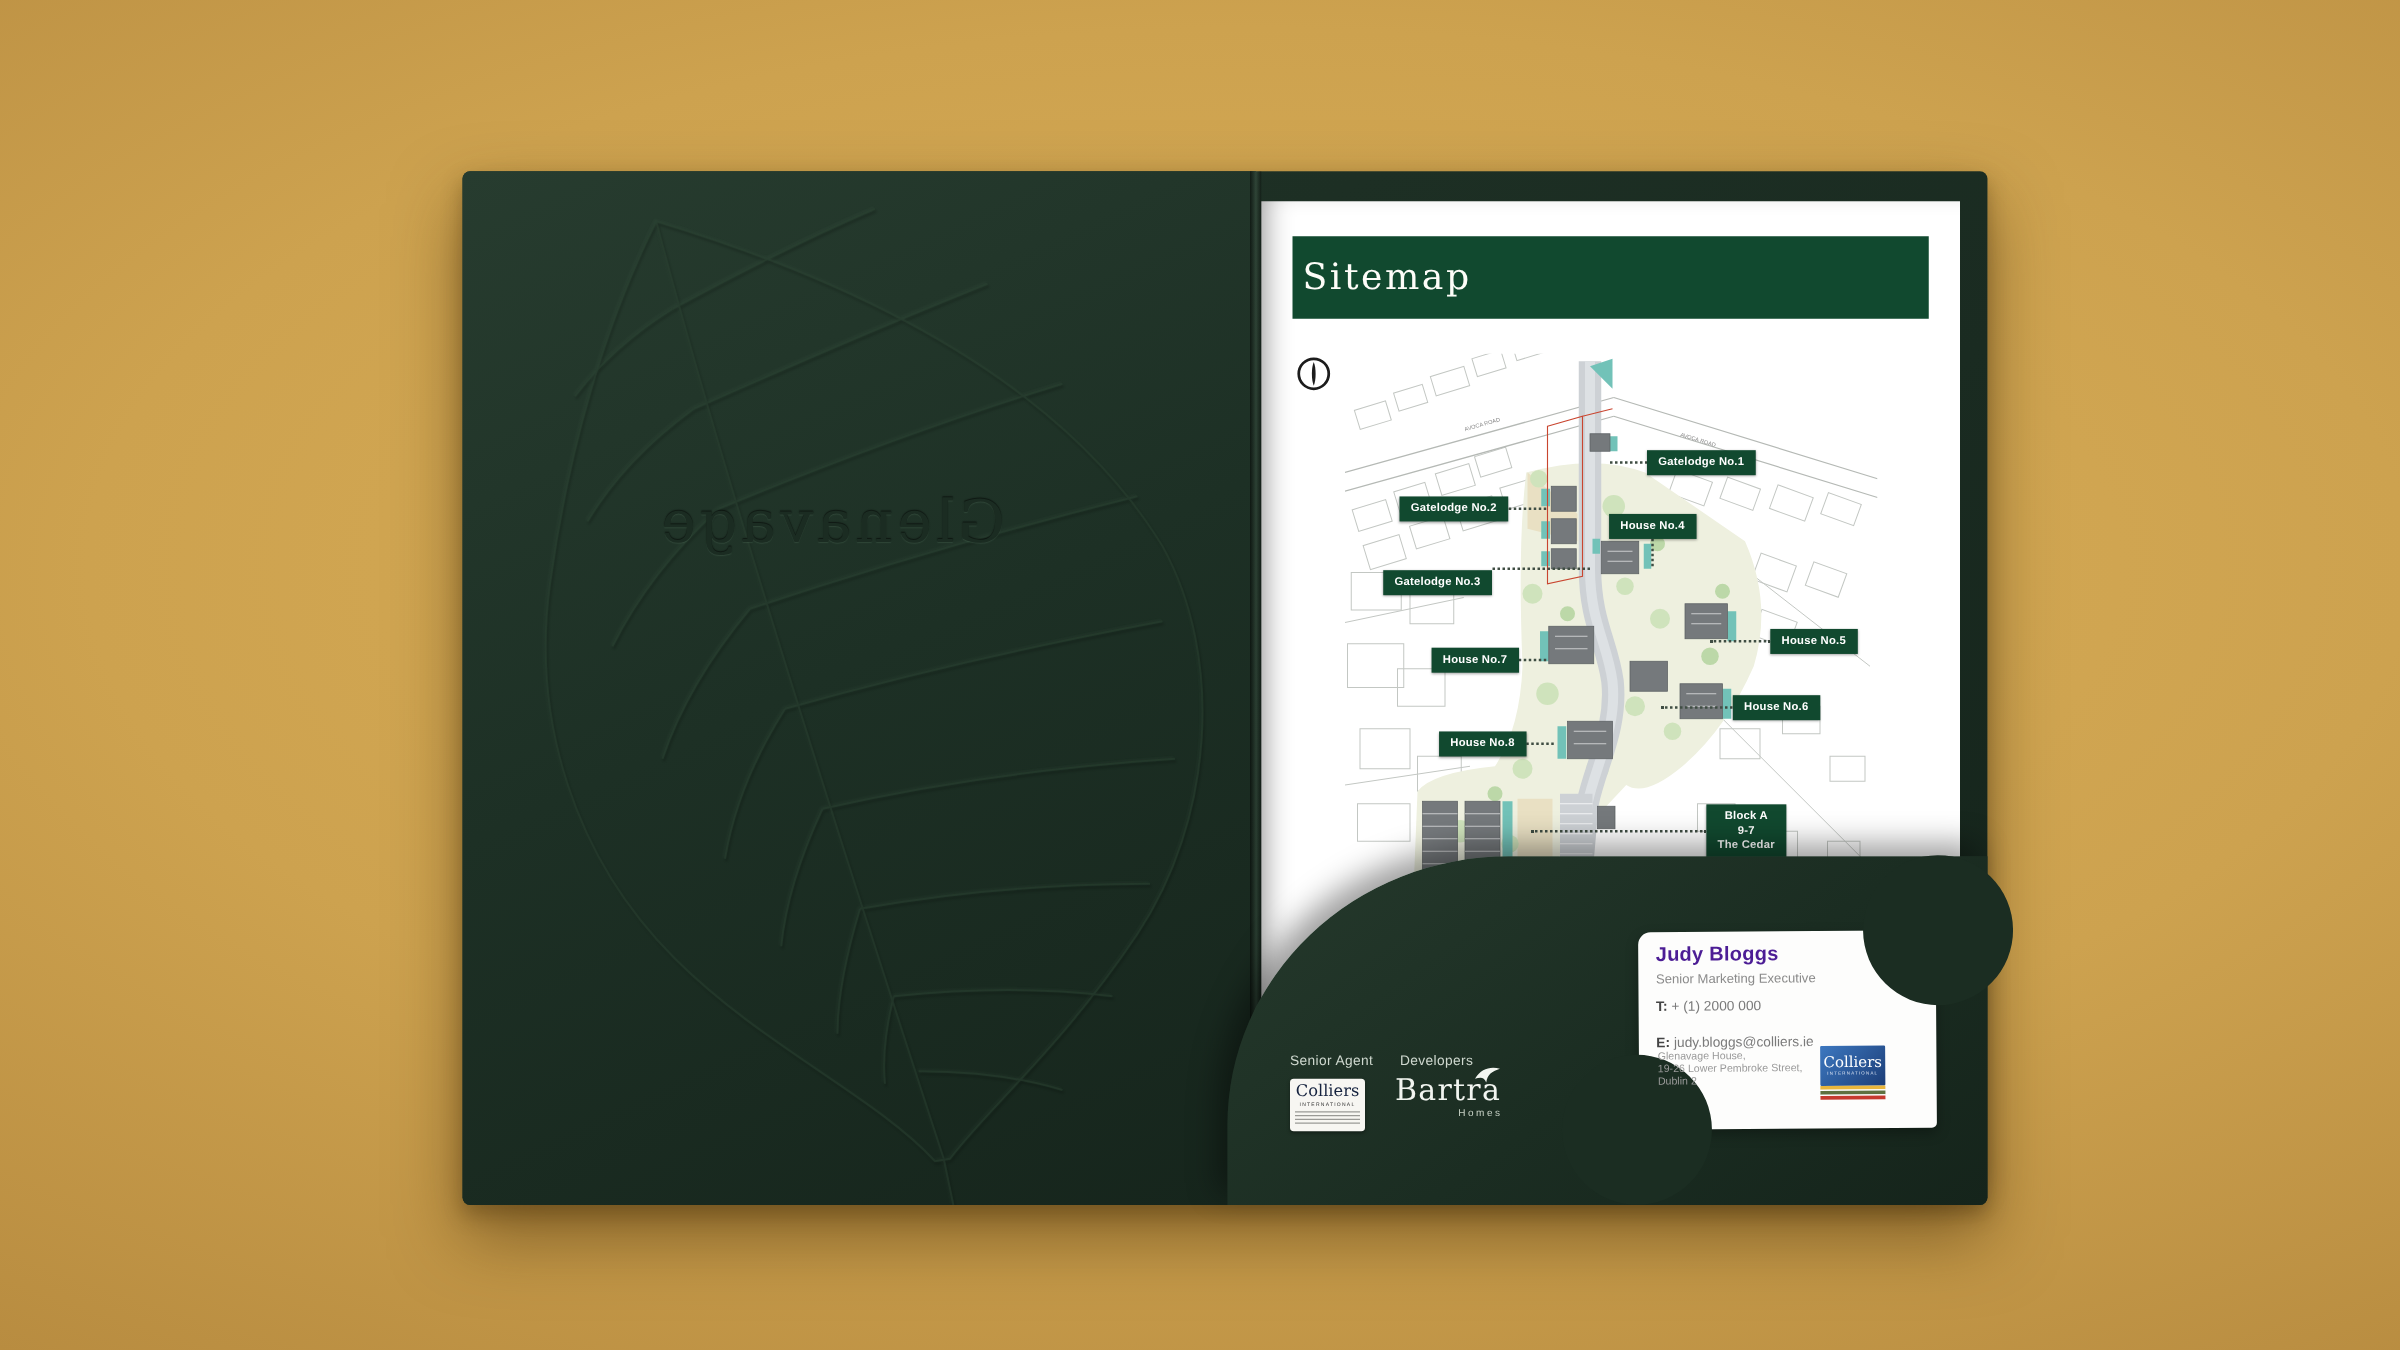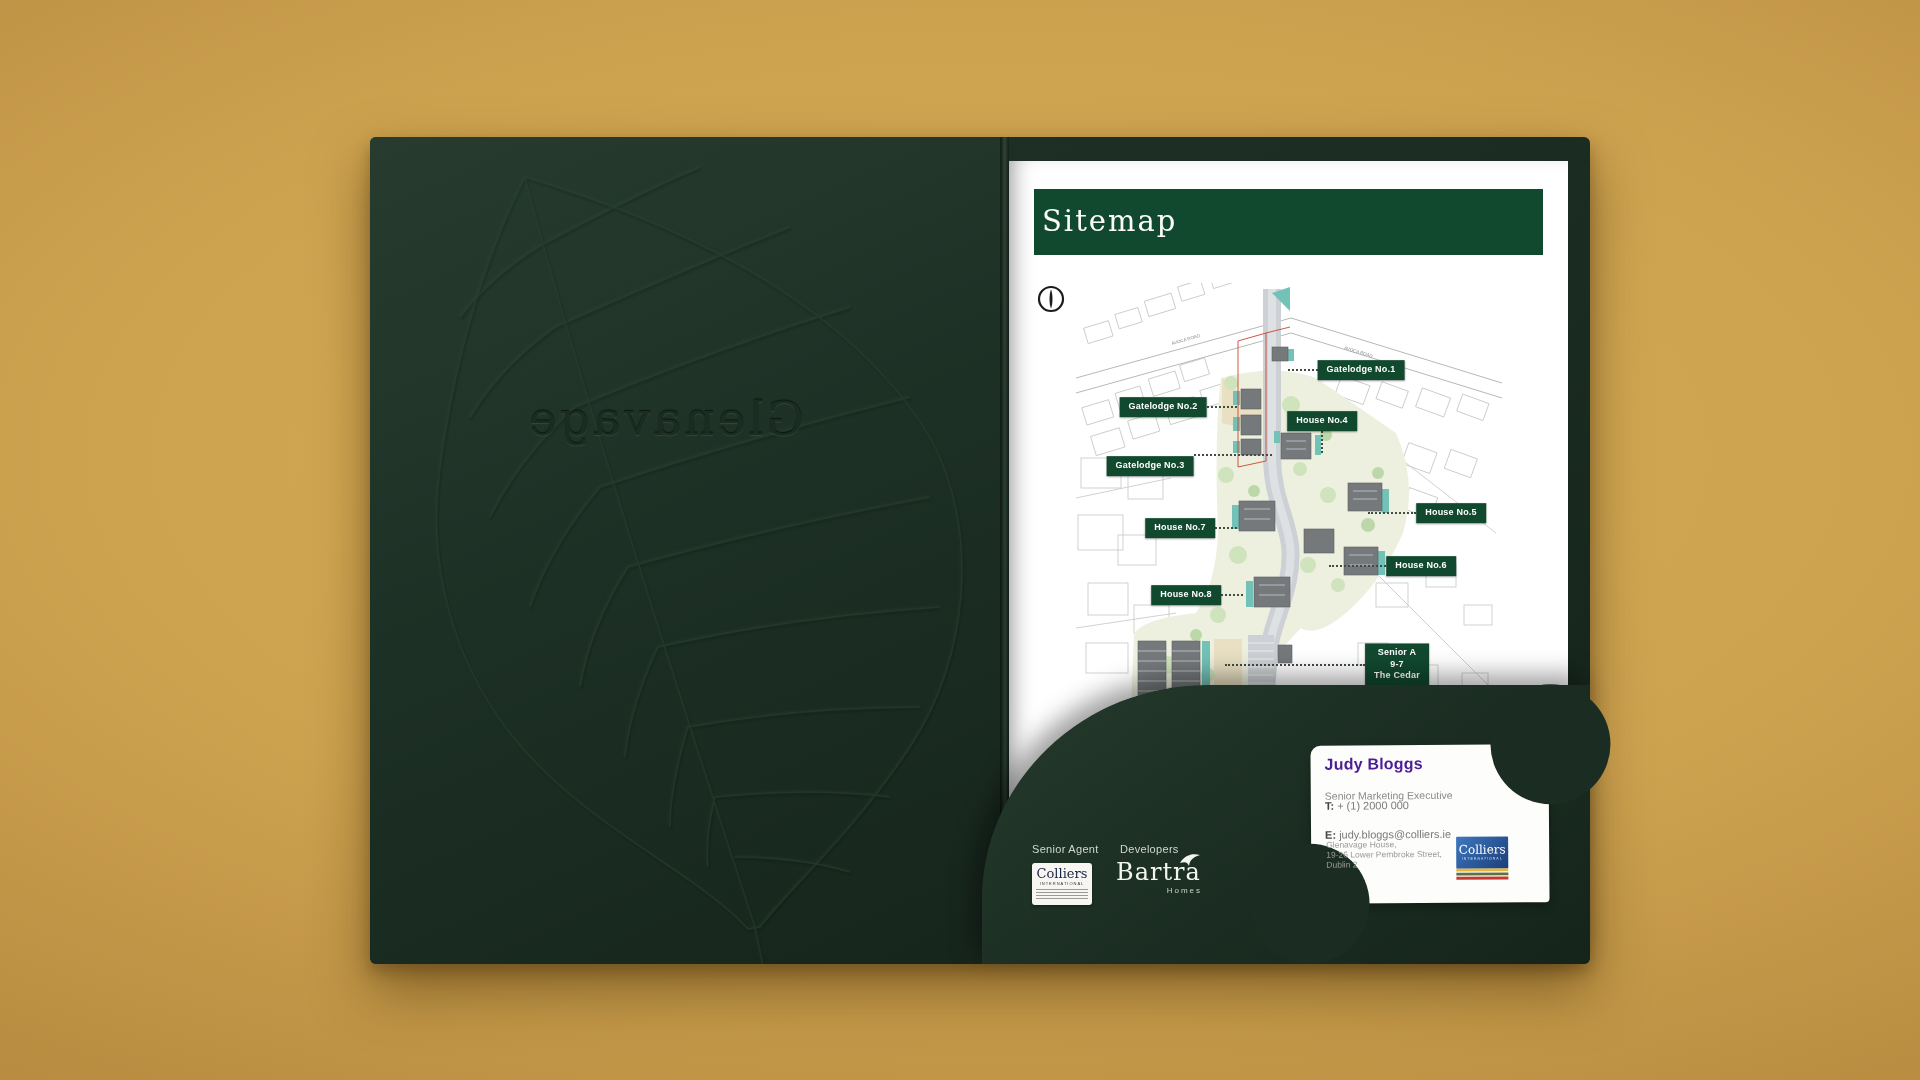--- a/index.html
+++ b/index.html
@@ -60,21 +60,21 @@
   .bartra .bsub{color:#c9d3c7;font-size:8px;letter-spacing:2px;text-align:right;margin-top:1px;margin-right:4px;}
   .bartra svg{position:absolute;right:2px;top:-9px;}
   
   .card{position:absolute;left:941px;top:608px;width:238px;height:158px;background:#fdfdfc;
     border-radius:10px 4px 4px 4px;z-index:7;box-shadow:0 4px 10px rgba(0,0,0,.3);transform:rotate(-.4deg);}
   .notch{position:absolute;background:#1b2d22;border-radius:50%;z-index:8;}
   .notch.tr{width:120px;height:120px;right:-60px;top:-60px;right:-62px;}
   .notch.bl{width:120px;height:120px;left:-62px;bottom:-60px;}
   .card .cc{position:absolute;z-index:9;}
   .card .name{left:14px;top:10px;font-size:16px;font-weight:700;color:#4c1d95;letter-spacing:.2px;}
-  .card .role{left:14px;top:44px;font-size:10.5px;color:#8b8b8b;}
+  .card .role{left:14px;top:32px;font-size:10.5px;color:#8b8b8b;}
   .card .line{font-size:11px;color:#7a7a7a;}
   .card .line b{color:#444;}
   .card .phone{left:14px;top:54px;}
   .card .email{left:14px;top:83px;}
   .card .addr{left:15px;top:94px;font-size:8.5px;color:#9a9a9a;line-height:10px;}
   .colliers-blue{left:145px;top:92px;width:52px;}
   .colliers-blue .box{width:52px;height:32px;background:linear-gradient(135deg,#3d78c0,#1c3e78);
     text-align:center;border-radius:1px;}
   .colliers-blue .cname{font-family:"DejaVu Serif",serif;color:#fff;font-size:12px;line-height:14px;padding-top:6px;}
   .colliers-blue .csub{color:#dfe7f5;font-size:3.5px;letter-spacing:1px;line-height:5px;}
@@ -310,21 +310,21 @@
             <div class="leader h" style="left: 139px; top: 245px; width: 22px;"></div>
             <div class="badge" style="left: 345px; top: 283px;">
               <div>House No.6</div>
             </div>
             <div class="leader h" style="left: 253px; top: 283px; width: 57px;"></div>
             <div class="badge" style="left: 110px; top: 312px;">
               <div>House No.8</div>
             </div>
             <div class="leader h" style="left: 145px; top: 312px; width: 22px;"></div>
             <div class="badge" style="left: 321px; top: 382px;">
-              <div>Senior A</div>
+              <div>Block A</div>
               <div>9-7</div>
               <div>The Cedar</div>
             </div>
             <div class="leader h" style="left: 149px; top: 382px; width: 140px;"></div>
           </div>
       </div>
     </div>
 
     <div class="fold"></div>
 

